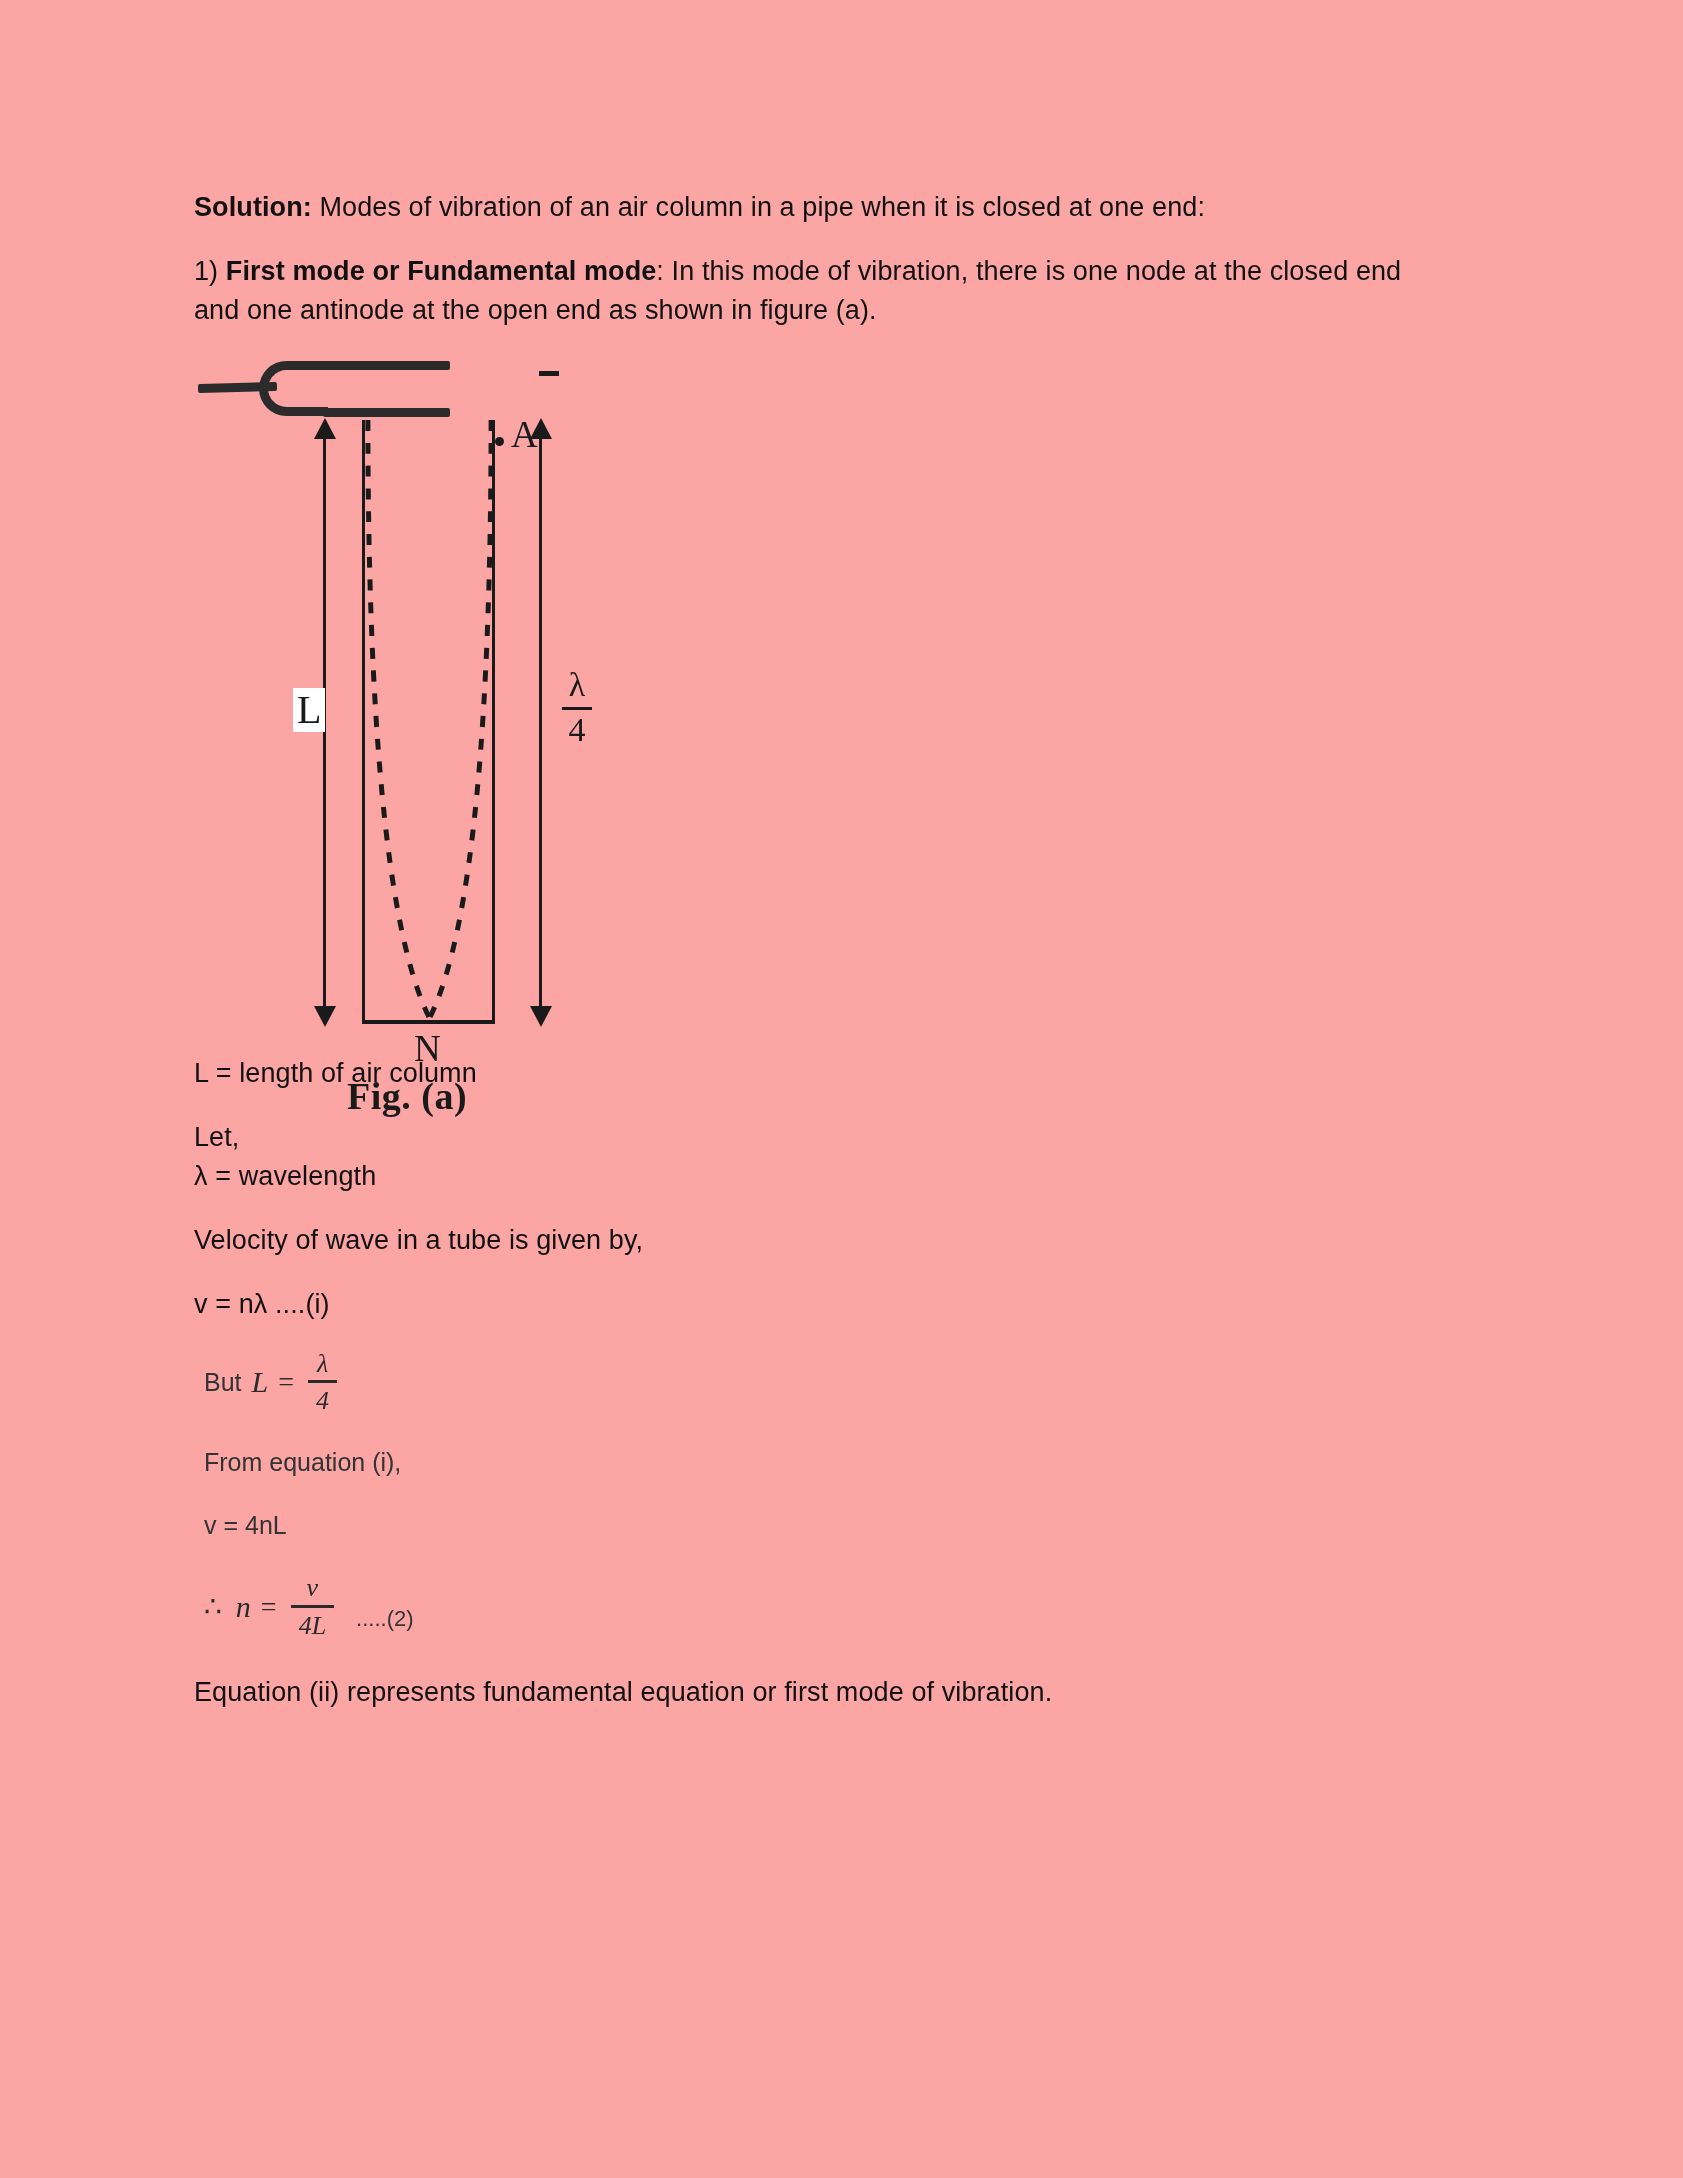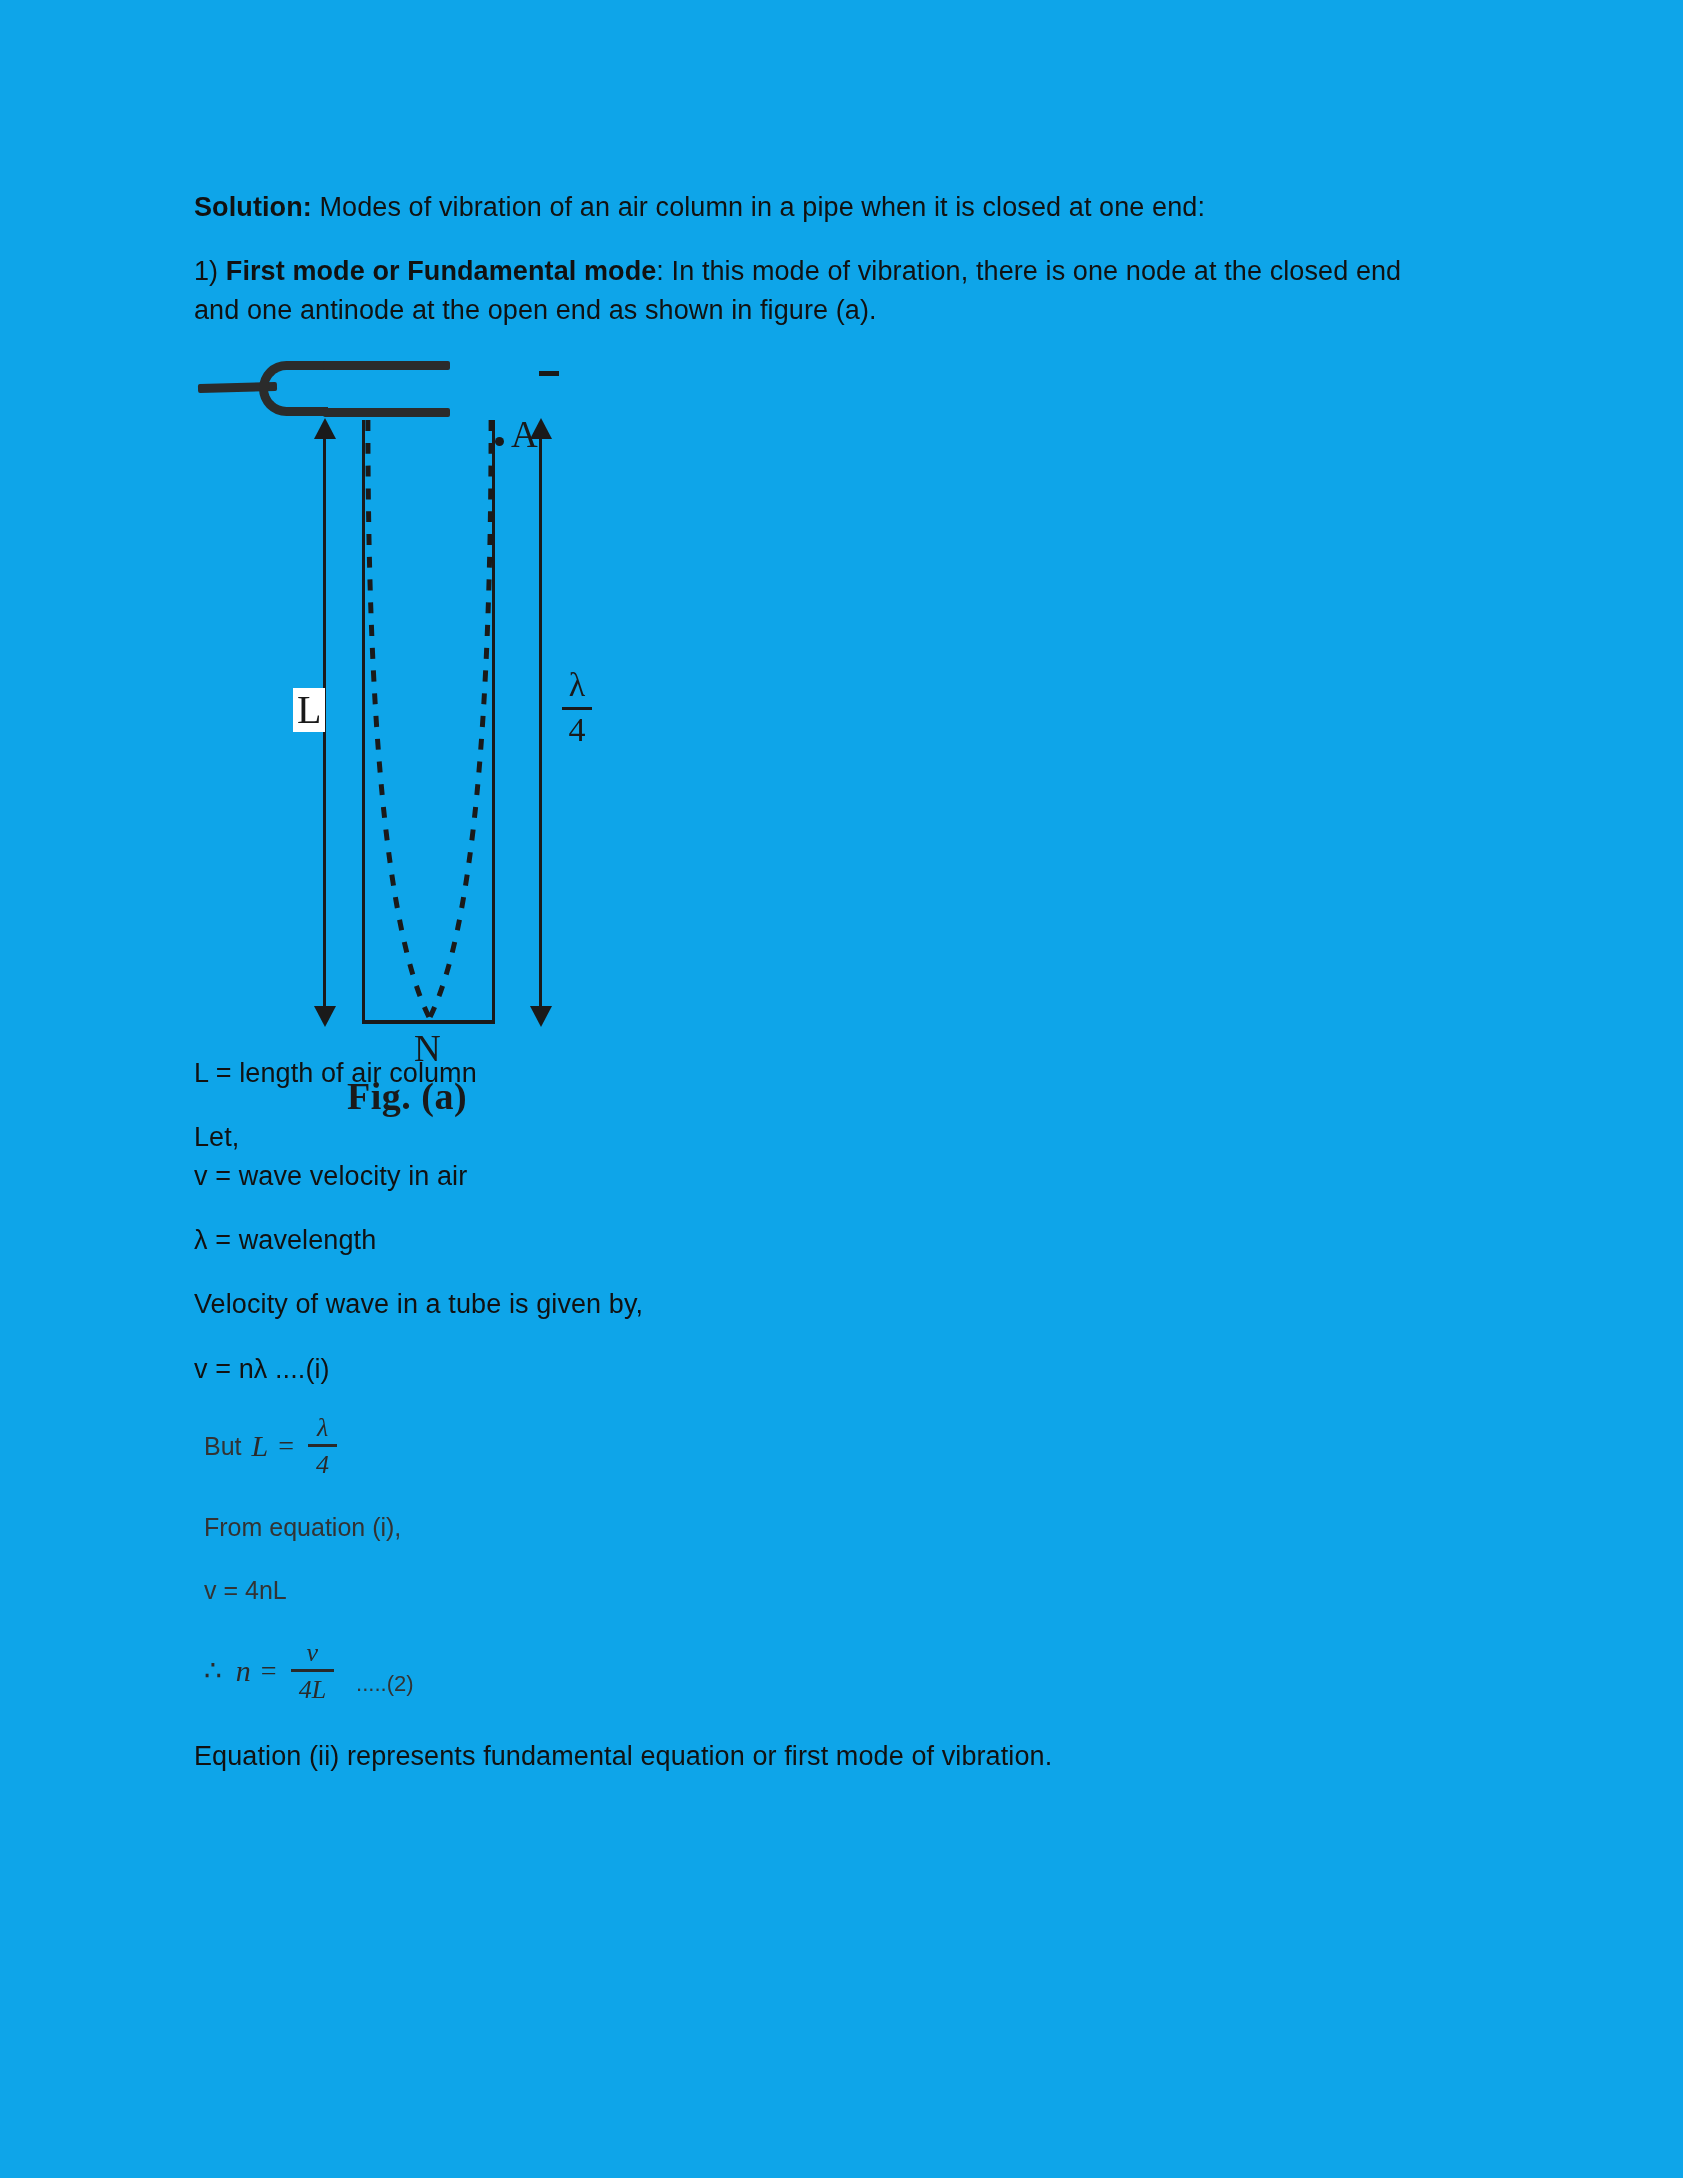--- a/index.html
+++ b/index.html
@@ -14,21 +14,21 @@
     font-family: "Liberation Sans", sans-serif;
     color: #000000;
     overflow: hidden;
   }
 
   .page {
     position: absolute;
     left: 0; top: 0;
     width: 1683px;
     height: 2178px;
-    background: #0ea5e9;
+    background: #fca5a5;
   }
 
   .content {
     position: absolute;
     left: 194px;
     top: 188px;
     width: 1238px;
   }
 
   
@@ -358,21 +358,20 @@
         <div class="bar"></div>
         <div class="den">4</div>
       </div>
 
       <div class="fig-caption">Fig. (a)</div>
     </div>
 
     <div class="let-block">
       <p class="para">L = length of air column</p>
       <p class="para let-line-1">Let,</p>
-      <p class="para">v = wave velocity in air</p>
       <p class="para">λ = wavelength</p>
     </div>
 
     <p class="para">Velocity of wave in a tube is given by,</p>
     <p class="para">v = nλ ....(i)</p>
 
     <div class="mathline indent">
       <span class="lead">But</span>
       <span class="var">L</span>
       <span class="eq">=</span>

